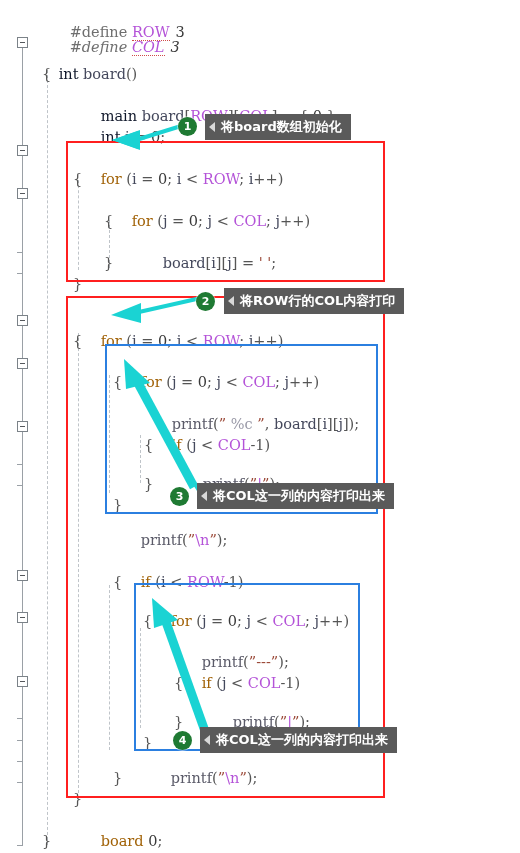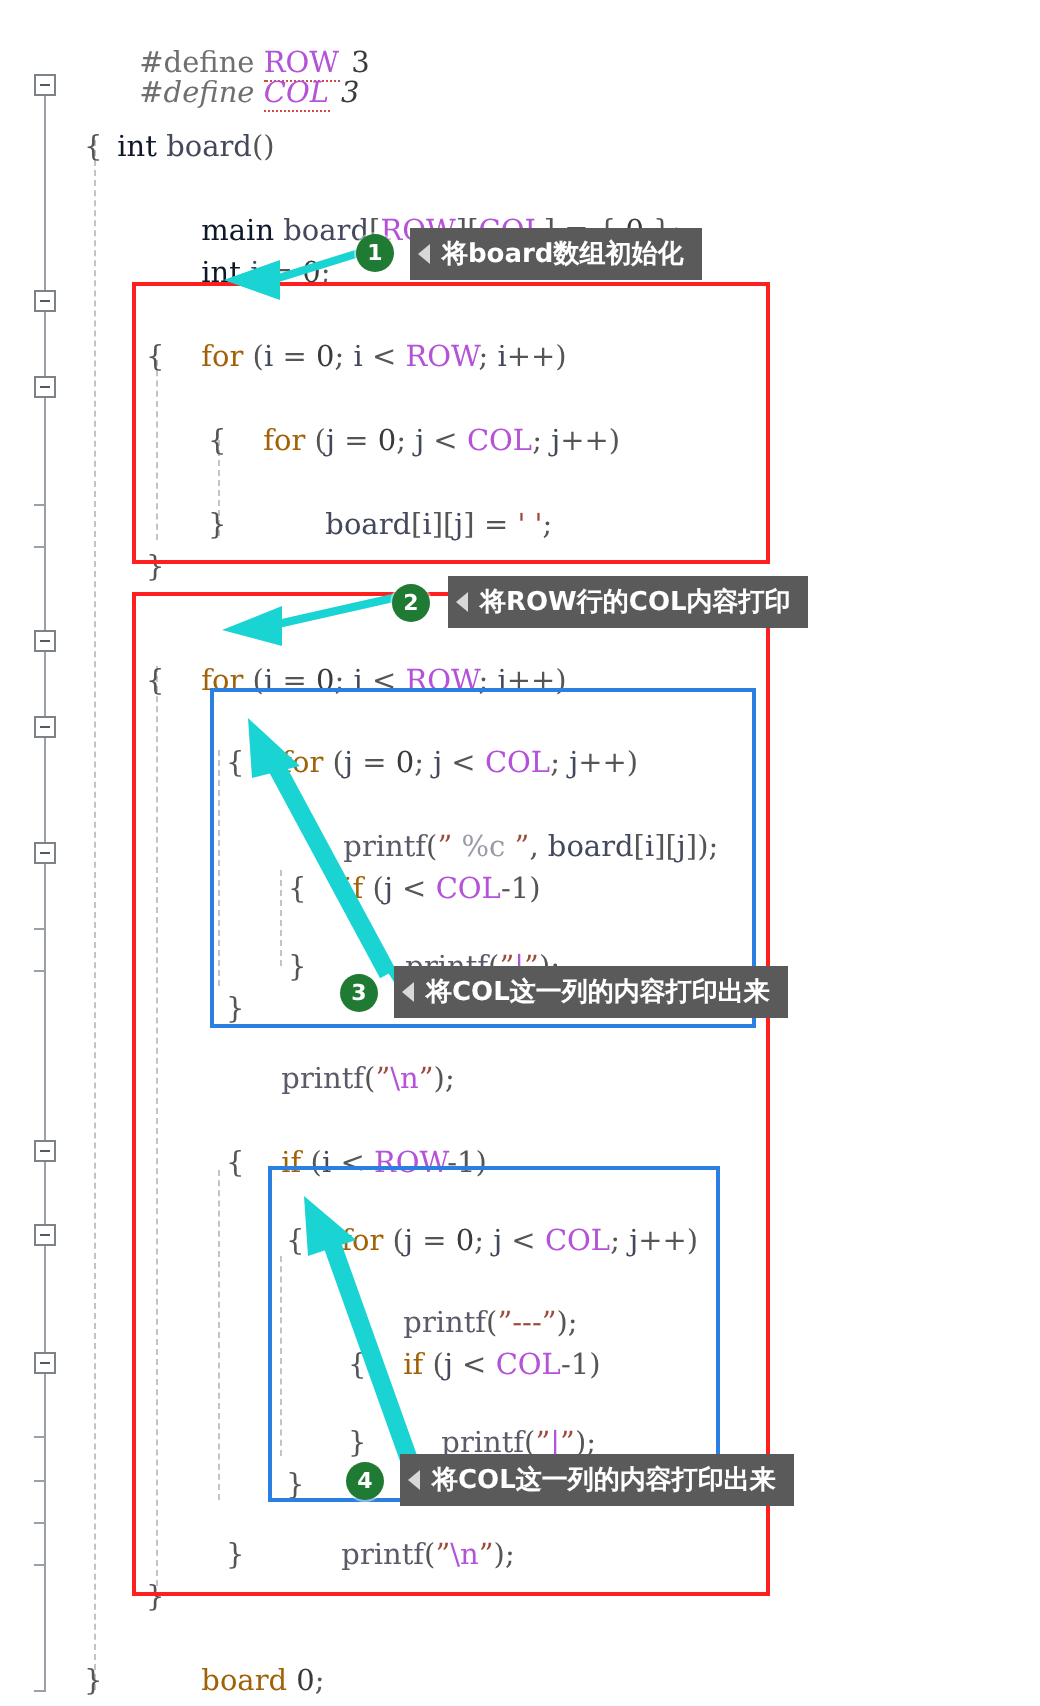--- a/index.html
+++ b/index.html
@@ -237,21 +237,21 @@
     <div class="line" style="position:absolute;left:174px;top:631px;">
       <span class="fn">printf</span><span class="punct">(</span><span class="str">”</span><span class="str">---</span><span class="str">”</span><span class="punct">);</span>
     </div>
 
     <div class="line" style="position:absolute;left:174px;top:652px;">
       <span class="ctl">if</span><span class="punct"> (</span><span class="id">j</span><span class="punct"> &lt; </span><span class="macro2">COL</span><span class="punct">-1)</span>
     </div>
 
     <div class="line" style="position:absolute;left:174px;top:673px;"><span class="punct">{</span></div>
 
-    <div class="line" style="position:absolute;left:193px;top:691px;">
+    <div class="line" style="position:absolute;left:205px;top:691px;">
       <span class="fn">printf</span><span class="punct">(</span><span class="str">”</span><span class="esc">|</span><span class="str">”</span><span class="punct">);</span>
     </div>
 
     <div class="line" style="position:absolute;left:174px;top:712px;"><span class="punct">}</span></div>
     <div class="line" style="position:absolute;left:143px;top:733px;"><span class="punct">}</span></div>
 
     <div class="line" style="position:absolute;left:143px;top:747px;">
       <span class="fn">printf</span><span class="punct">(</span><span class="str">”</span><span class="esc">\n</span><span class="str">”</span><span class="punct">);</span>
     </div>
 

